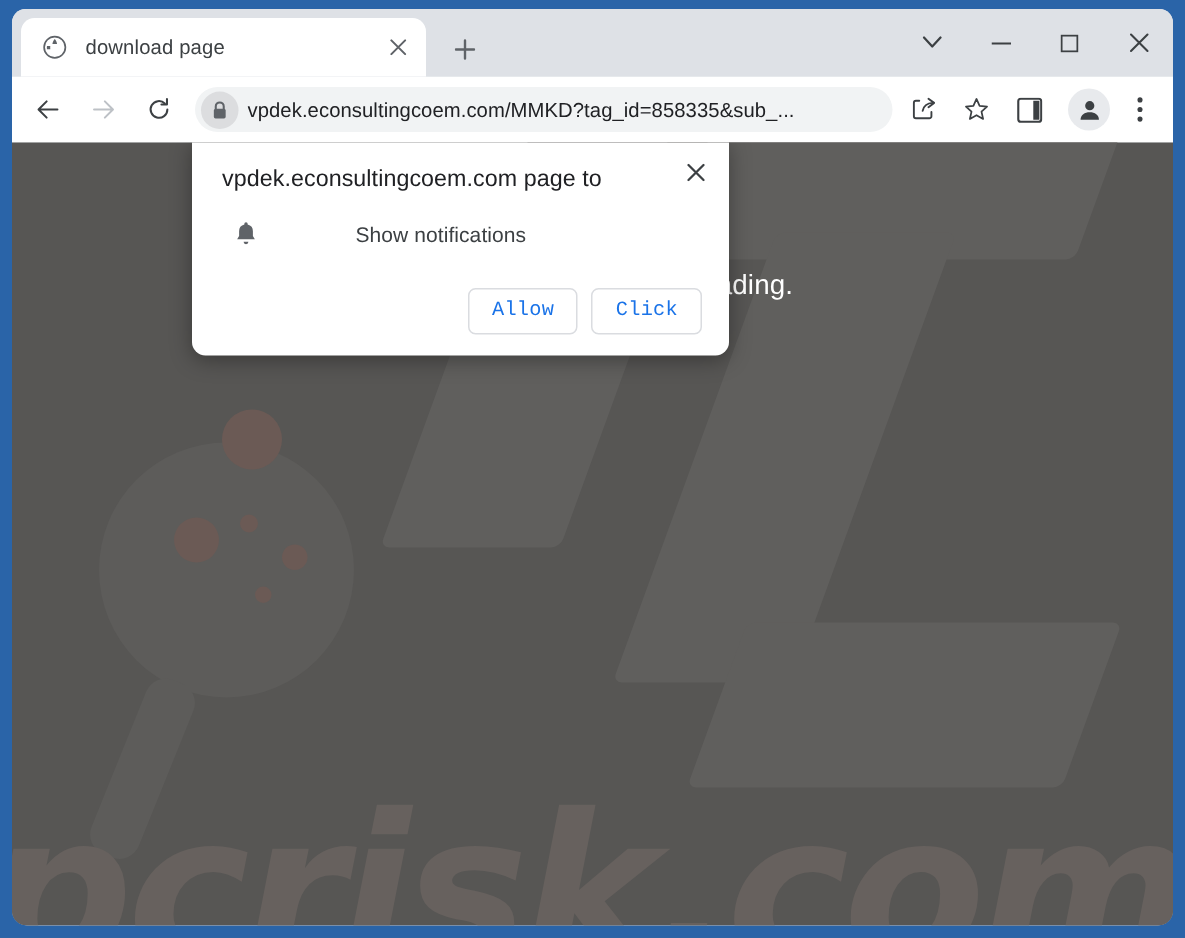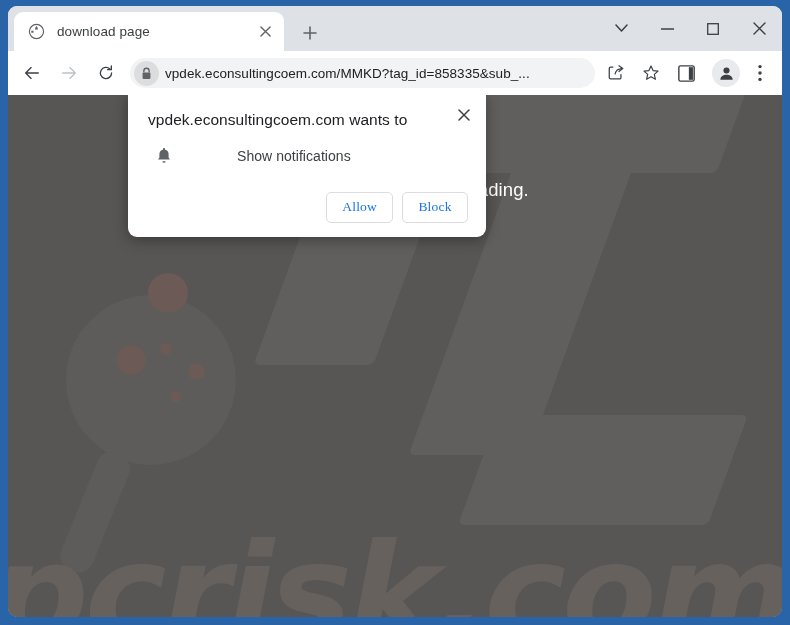--- a/index.html
+++ b/index.html
@@ -273,21 +273,21 @@
   }
   .perm-btn {
     min-width: 66px;
     height: 31px;
     padding: 0 15px;
     border: 1px solid #dadce0;
     border-radius: 5px;
     background: #ffffff;
     color: #1a73e8;
     font-size: 13.5px;
-    font-family: Liberation Serif, serif;
+    font-family: Liberation Mono, monospace;
     cursor: pointer;
     letter-spacing: .2px;
   }
 </style>
 </head>
 <body>
 
 <div class="window-frame">
   <div class="window-inner">
 
@@ -419,31 +419,31 @@
         <div class="page-headline">DOWNLOAD!</div>
         <div class="page-sub">Click Allow to start downloading.</div>
       </div>
 
       <div class="perm-dialog">
         <div class="perm-close">
           <svg width="12" height="12" viewBox="0 0 12 12">
             <path d="M1 1 L11 11 M11 1 L1 11" stroke="#3c4043" stroke-width="1.5" stroke-linecap="round"></path>
           </svg>
         </div>
-        <div class="perm-title">vpdek.econsultingcoem.com wants to</div>
+        <div class="perm-title">vpdek.econsultingcoem.com page to</div>
         <div class="perm-row">
           <span class="perm-row-icon">
             <svg width="16" height="17" viewBox="0 0 16 17">
               <path d="M8 1.1a1.1 1.1 0 0 1 1.1 1.1v.5a4.6 4.6 0 0 1 3.5 4.5v3.2l1.3 2.1H2.1l1.3-2.1V7.2a4.6 4.6 0 0 1 3.5-4.5v-.5A1.1 1.1 0 0 1 8 1.1z" fill="#5f6368"></path>
               <path d="M6.4 14.2a1.6 1.6 0 0 0 3.2 0z" fill="#5f6368"></path>
             </svg>
           </span>
           <span class="perm-row-label">Show notifications</span>
         </div>
         <div class="perm-actions">
           <button class="perm-btn">Allow</button>
-          <button class="perm-btn">Block</button>
+          <button class="perm-btn">Click</button>
         </div>
       </div>
 
     </div>
   </div>
 </div>
 
 </body></html>

